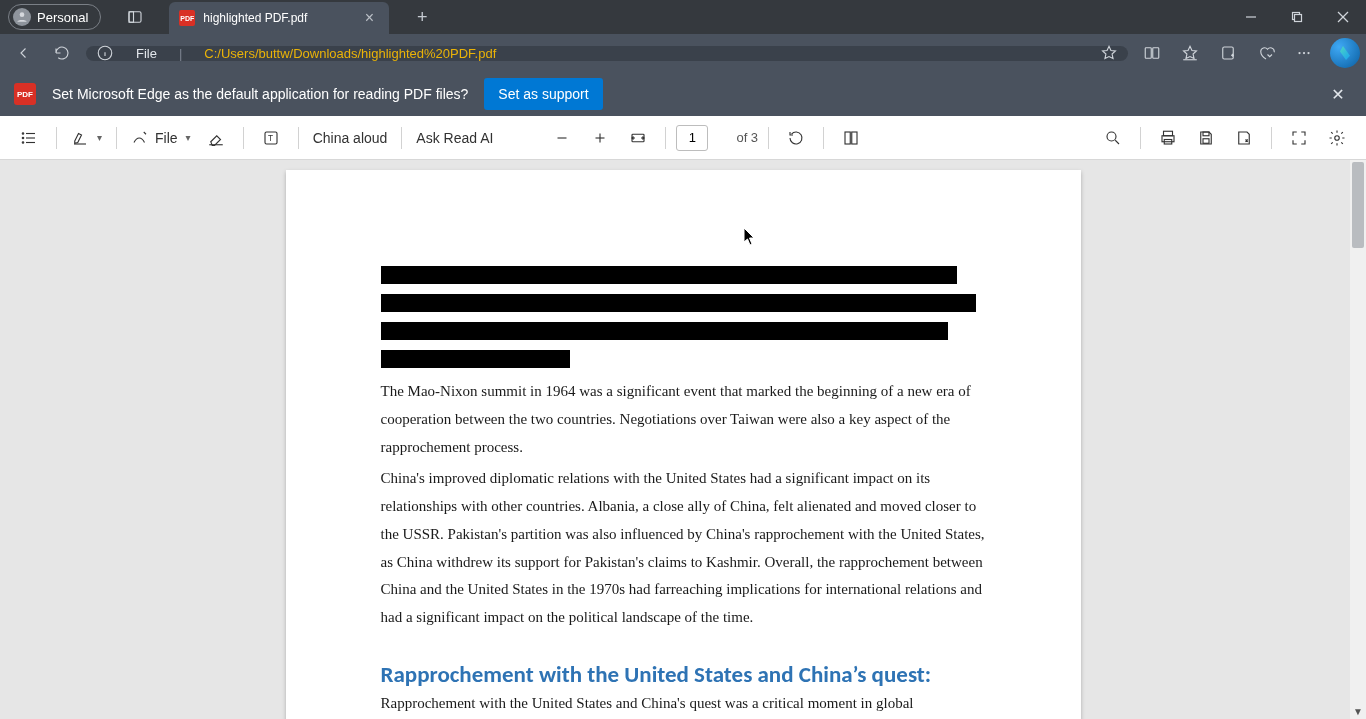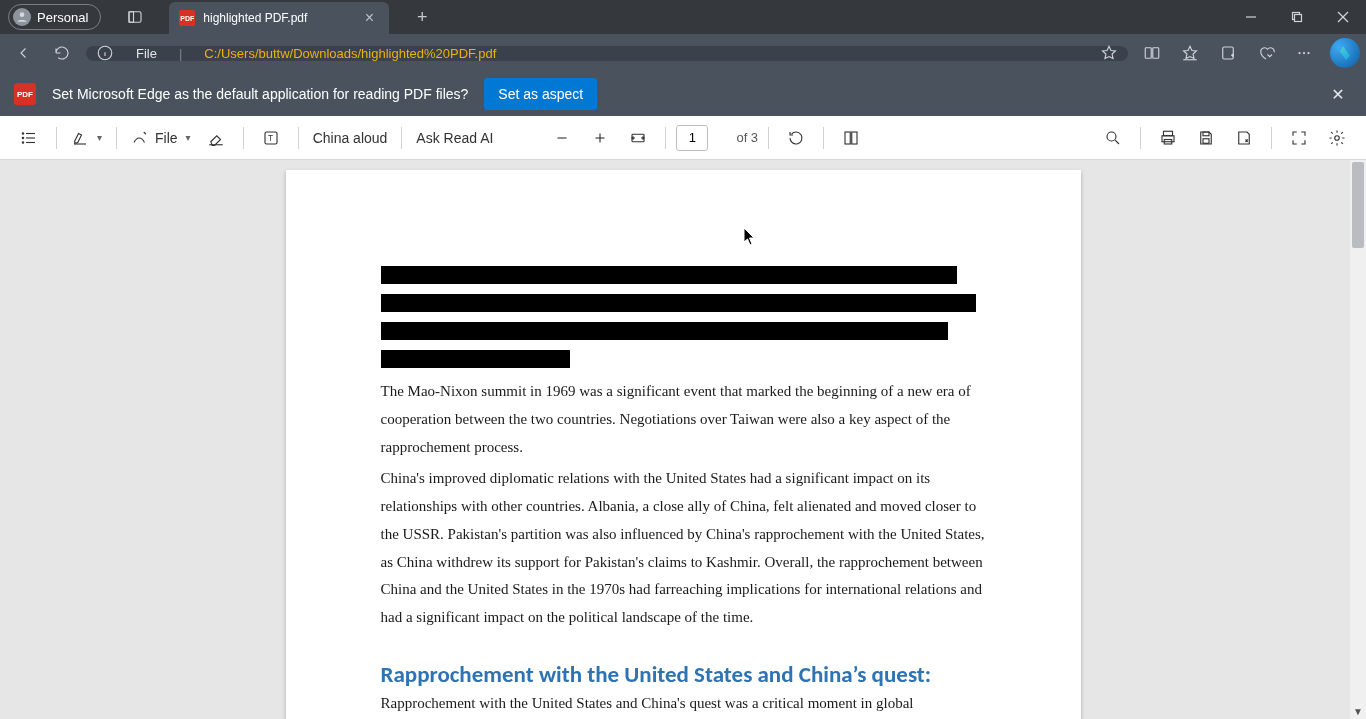--- a/index.html
+++ b/index.html
@@ -280,21 +280,21 @@
           <circle cx="18" cy="12" r="1.5" fill="#cfd4da" stroke="none"></circle>
         </svg>
       </div>
   </div>
   <div class="bing-circle"></div>
 </div>
 
 <div class="pdf-banner">
   <span class="pdf-icn">PDF</span>
   <span>Set Microsoft Edge as the default application for reading PDF files?</span>
-  <button class="set-default-btn">Set as aspect</button>
+  <button class="set-default-btn">Set as support</button>
   <span class="banner-close">✕</span>
 </div>
 
 <div class="pdf-toolbar">
   <div class="tbbtn">
       <svg class="icon" viewBox="0 0 24 24">
         <line x1="8" y1="6" x2="20" y2="6"></line>
         <line x1="8" y1="12" x2="20" y2="12"></line>
         <line x1="8" y1="18" x2="20" y2="18"></line>
         <circle cx="4" cy="6" r="1"></circle>
@@ -416,21 +416,21 @@
       </svg>
     </div>
 </div>
 
 <div class="pdf-viewport">
   <div class="page">
     <div class="redact r1"></div>
     <div class="redact r2"></div>
     <div class="redact r3"></div>
     <div class="redact r4"></div>
-    <p class="bodytext">The Mao-Nixon summit in 1969 was a significant event that marked the beginning of a new era of cooperation between the two countries. Negotiations over Taiwan were also a key aspect of the rapprochement process.</p>
+    <p class="bodytext">The Mao-Nixon summit in 1964 was a significant event that marked the beginning of a new era of cooperation between the two countries. Negotiations over Taiwan were also a key aspect of the rapprochement process.</p>
     <p class="bodytext">China's improved diplomatic relations with the United States had a significant impact on its relationships with other countries. Albania, a close ally of China, felt alienated and moved closer to the USSR. Pakistan's partition was also influenced by China's rapprochement with the United States, as China withdrew its support for Pakistan's claims to Kashmir. Overall, the rapprochement between China and the United States in the 1970s had farreaching implications for international relations and had a significant impact on the political landscape of the time.</p>
     <h2 class="section-heading">Rapprochement with the United States and China’s quest:</h2>
     <p class="bodytext" style="margin-top:2px">Rapprochement with the United States and China's quest was a critical moment in global</p>
   </div>
   <div class="scroll-track">
     <div class="scroll-arrow up">▲</div>
     <div class="scroll-thumb"></div>
     <div class="scroll-arrow down">▼</div>
   </div>
 </div>

